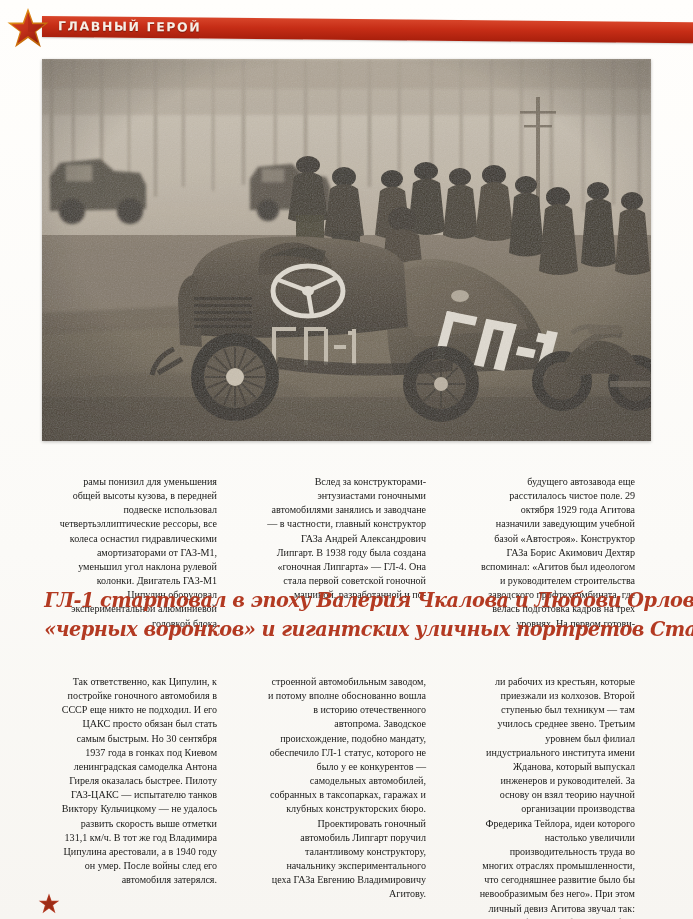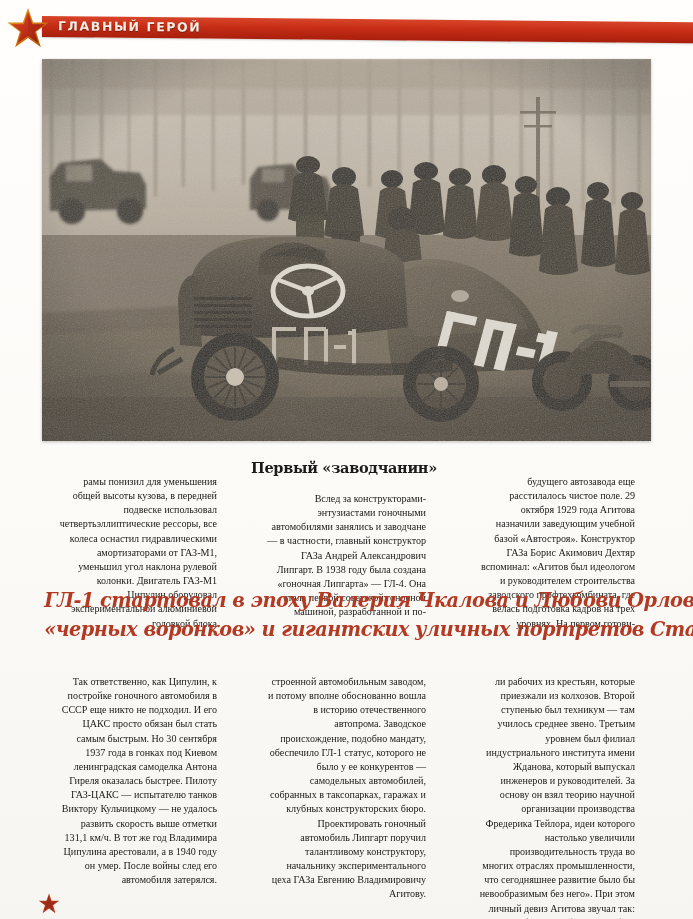--- a/index.html
+++ b/index.html
@@ -381,21 +381,20 @@
       </g>
     </svg>
 
   </div>
 
   <div class="cols cols-top">
     <div class="col">
       <p>рамы понизил для уменьшения общей высоты кузова, в передней подвеске использовал четвертьэллиптические рессоры, все колеса оснастил гидравлическими амортизаторами от ГАЗ-М1, уменьшил угол наклона рулевой колонки. Двигатель ГАЗ-М1 Ципулин оборудовал экспериментальной алюминиевой головкой блока</p>
     </div>
     <div class="col">
-      <div class="subhead">Первый «заводчанин»</div>
       <p>Вслед за конструкторами-энтузиастами гоночными автомобилями занялись и заводчане — в частности, главный конструктор ГАЗа Андрей Александрович Липгарт. В 1938 году была создана «гоночная Липгарта» — ГЛ-4. Она стала первой советской гоночной машиной, разработанной и по-</p>
     </div>
     <div class="col">
       <p>будущего автозавода еще расстилалось чистое поле. 29 октября 1929 года Агитова назначили заведующим учебной базой «Автостроя». Конструктор ГАЗа Борис Акимович Дехтяр вспоминал: «Агитов был идеологом и руководителем строительства заводского профтехкомбината, где велась подготовка кадров на трех уровнях. На первом готови-</p>
     </div>
   </div>
 
   <div class="pullquote">
     <span class="pq-line">ГЛ-1 стартовал в эпоху Валерия Чкалова и Любови Орловой,</span>
     <span class="pq-line">«черных воронков» и гигантских уличных портретов Сталина</span>

